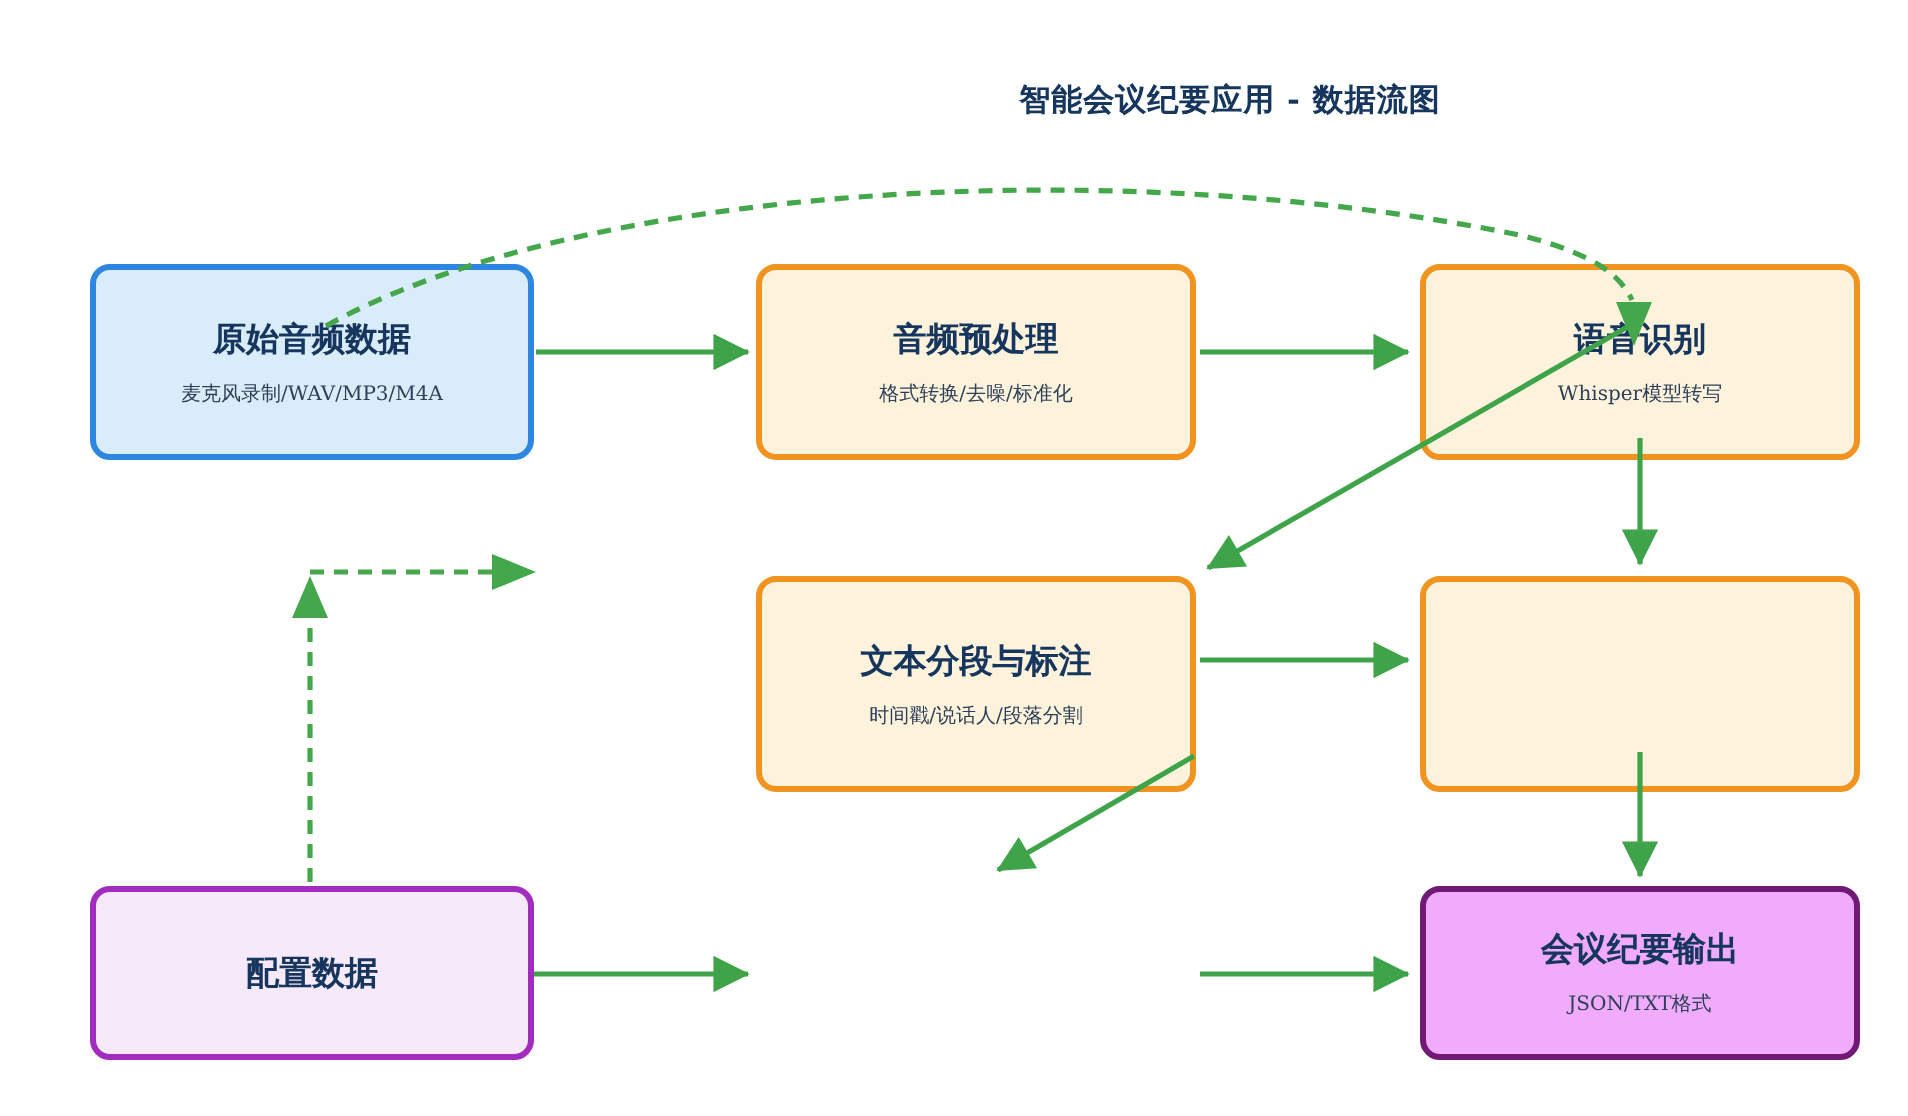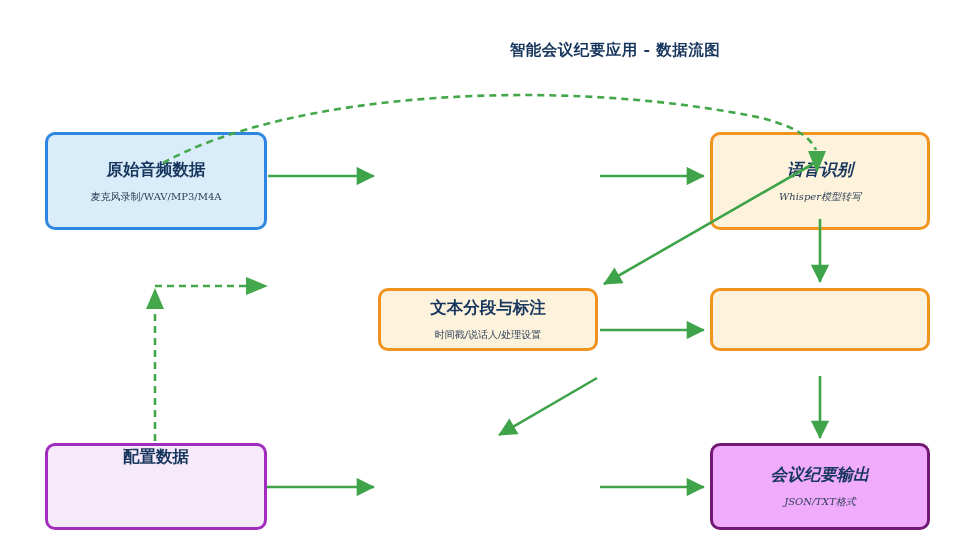--- a/index.html
+++ b/index.html
@@ -14,52 +14,56 @@
   }
   .node{
     position:absolute;border-radius:10px;box-sizing:border-box;
     display:flex;flex-direction:column;align-items:center;justify-content:center;
     gap:9px;z-index:1;
   }
   .node-title{font-size:16.5px;font-weight:bold;color:#17365d;}
   .node-sub{font-size:10px;color:#2e4057;}
   .n-blue  {border:3px solid #2d87e0;background:#d9ecfa;}
   .n-orange{border:3px solid #f0941f;background:#fdf3dd;}
-  .n-purple{border:3px solid #a12cbe;background:#f6e9f9;justify-content:space-between;}
+  .n-purple{border:3px solid #a12cbe;background:#f6e9f9;}
   .n-green {border:3px solid #701a75;background:#f0abfc;}
   
   .col1{left:45px;width:222px;}
   .col2{left:378px;width:220px;}
-  .col3{left:710px;width:220px;font-style:italic;}
+  .col3{left:710px;width:220px;}
   .row1{top:132px;height:98px;}
-  .row2{top:288px;height:63px;}
+  .row2{top:288px;height:108px;}
   .row3{top:443px;height:87px;}
   .edges{position:absolute;left:0;top:0;width:954px;height:558px;z-index:5;pointer-events:none;}
   .solid-edge{stroke:#3fa34a;stroke-width:2.6;fill:none;}
   .dashed-edge{stroke:#45a74b;stroke-width:2.6;fill:none;stroke-dasharray:7 5;}
   .dhead{fill:#45a74b;stroke:none;}
 </style>
 </head>
 <body>
 
 <div class="stage">
 
   <div class="diagram-title">智能会议纪要应用 - 数据流图</div>
 
   <div class="node n-blue col1 row1">
     <div class="node-title">原始音频数据</div>
     <div class="node-sub">麦克风录制/WAV/MP3/M4A</div>
   </div>
+  <div class="node n-orange col2 row1">
+    <div class="node-title">音频预处理</div>
+    <div class="node-sub">格式转换/去噪/标准化</div>
+  </div>
   <div class="node n-orange col3 row1">
     <div class="node-title">语音识别</div>
     <div class="node-sub">Whisper模型转写</div>
   </div>
   <div class="node n-orange col2 row2">
     <div class="node-title">文本分段与标注</div>
-    <div class="node-sub">时间戳/说话人/处理设置</div>
+    <div class="node-sub">时间戳/说话人/段落分割</div>
   </div>
   <div class="node n-orange col3 row2">
   </div>
   <div class="node n-purple col1 row3">
     <div class="node-title">配置数据</div>
   </div>
   <div class="node n-green col3 row3">
     <div class="node-title">会议纪要输出</div>
     <div class="node-sub">JSON/TXT格式</div>
   </div>

